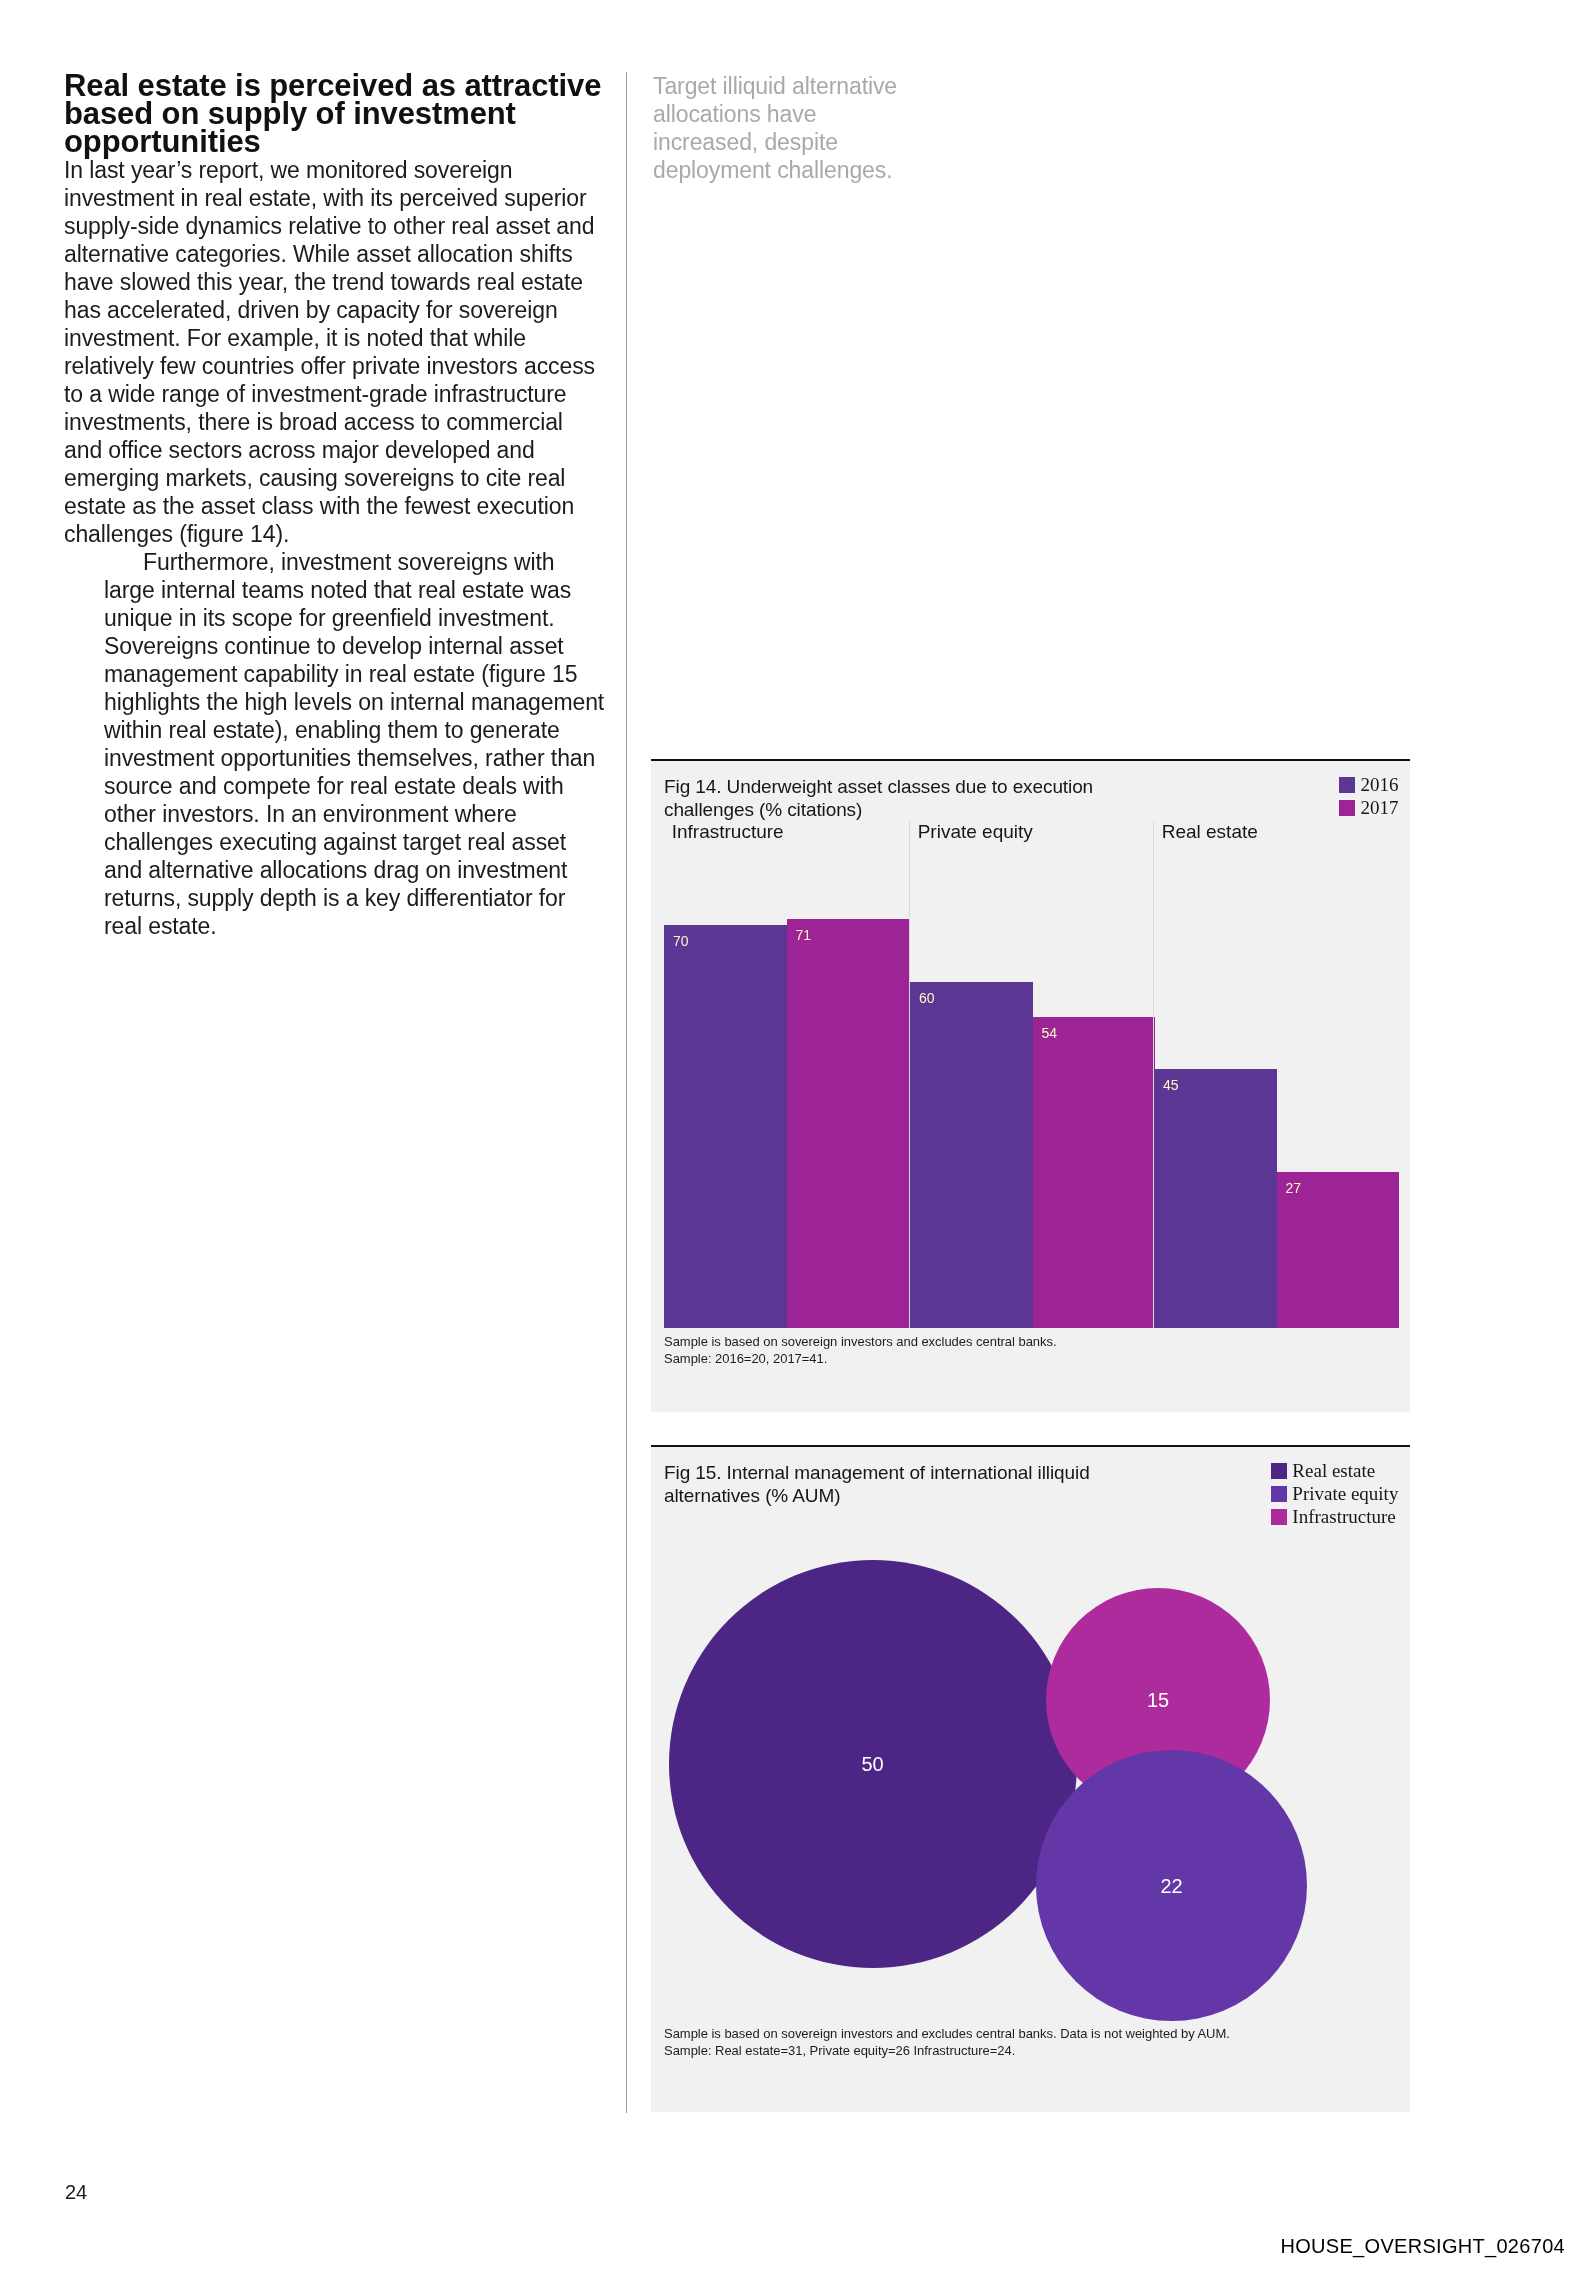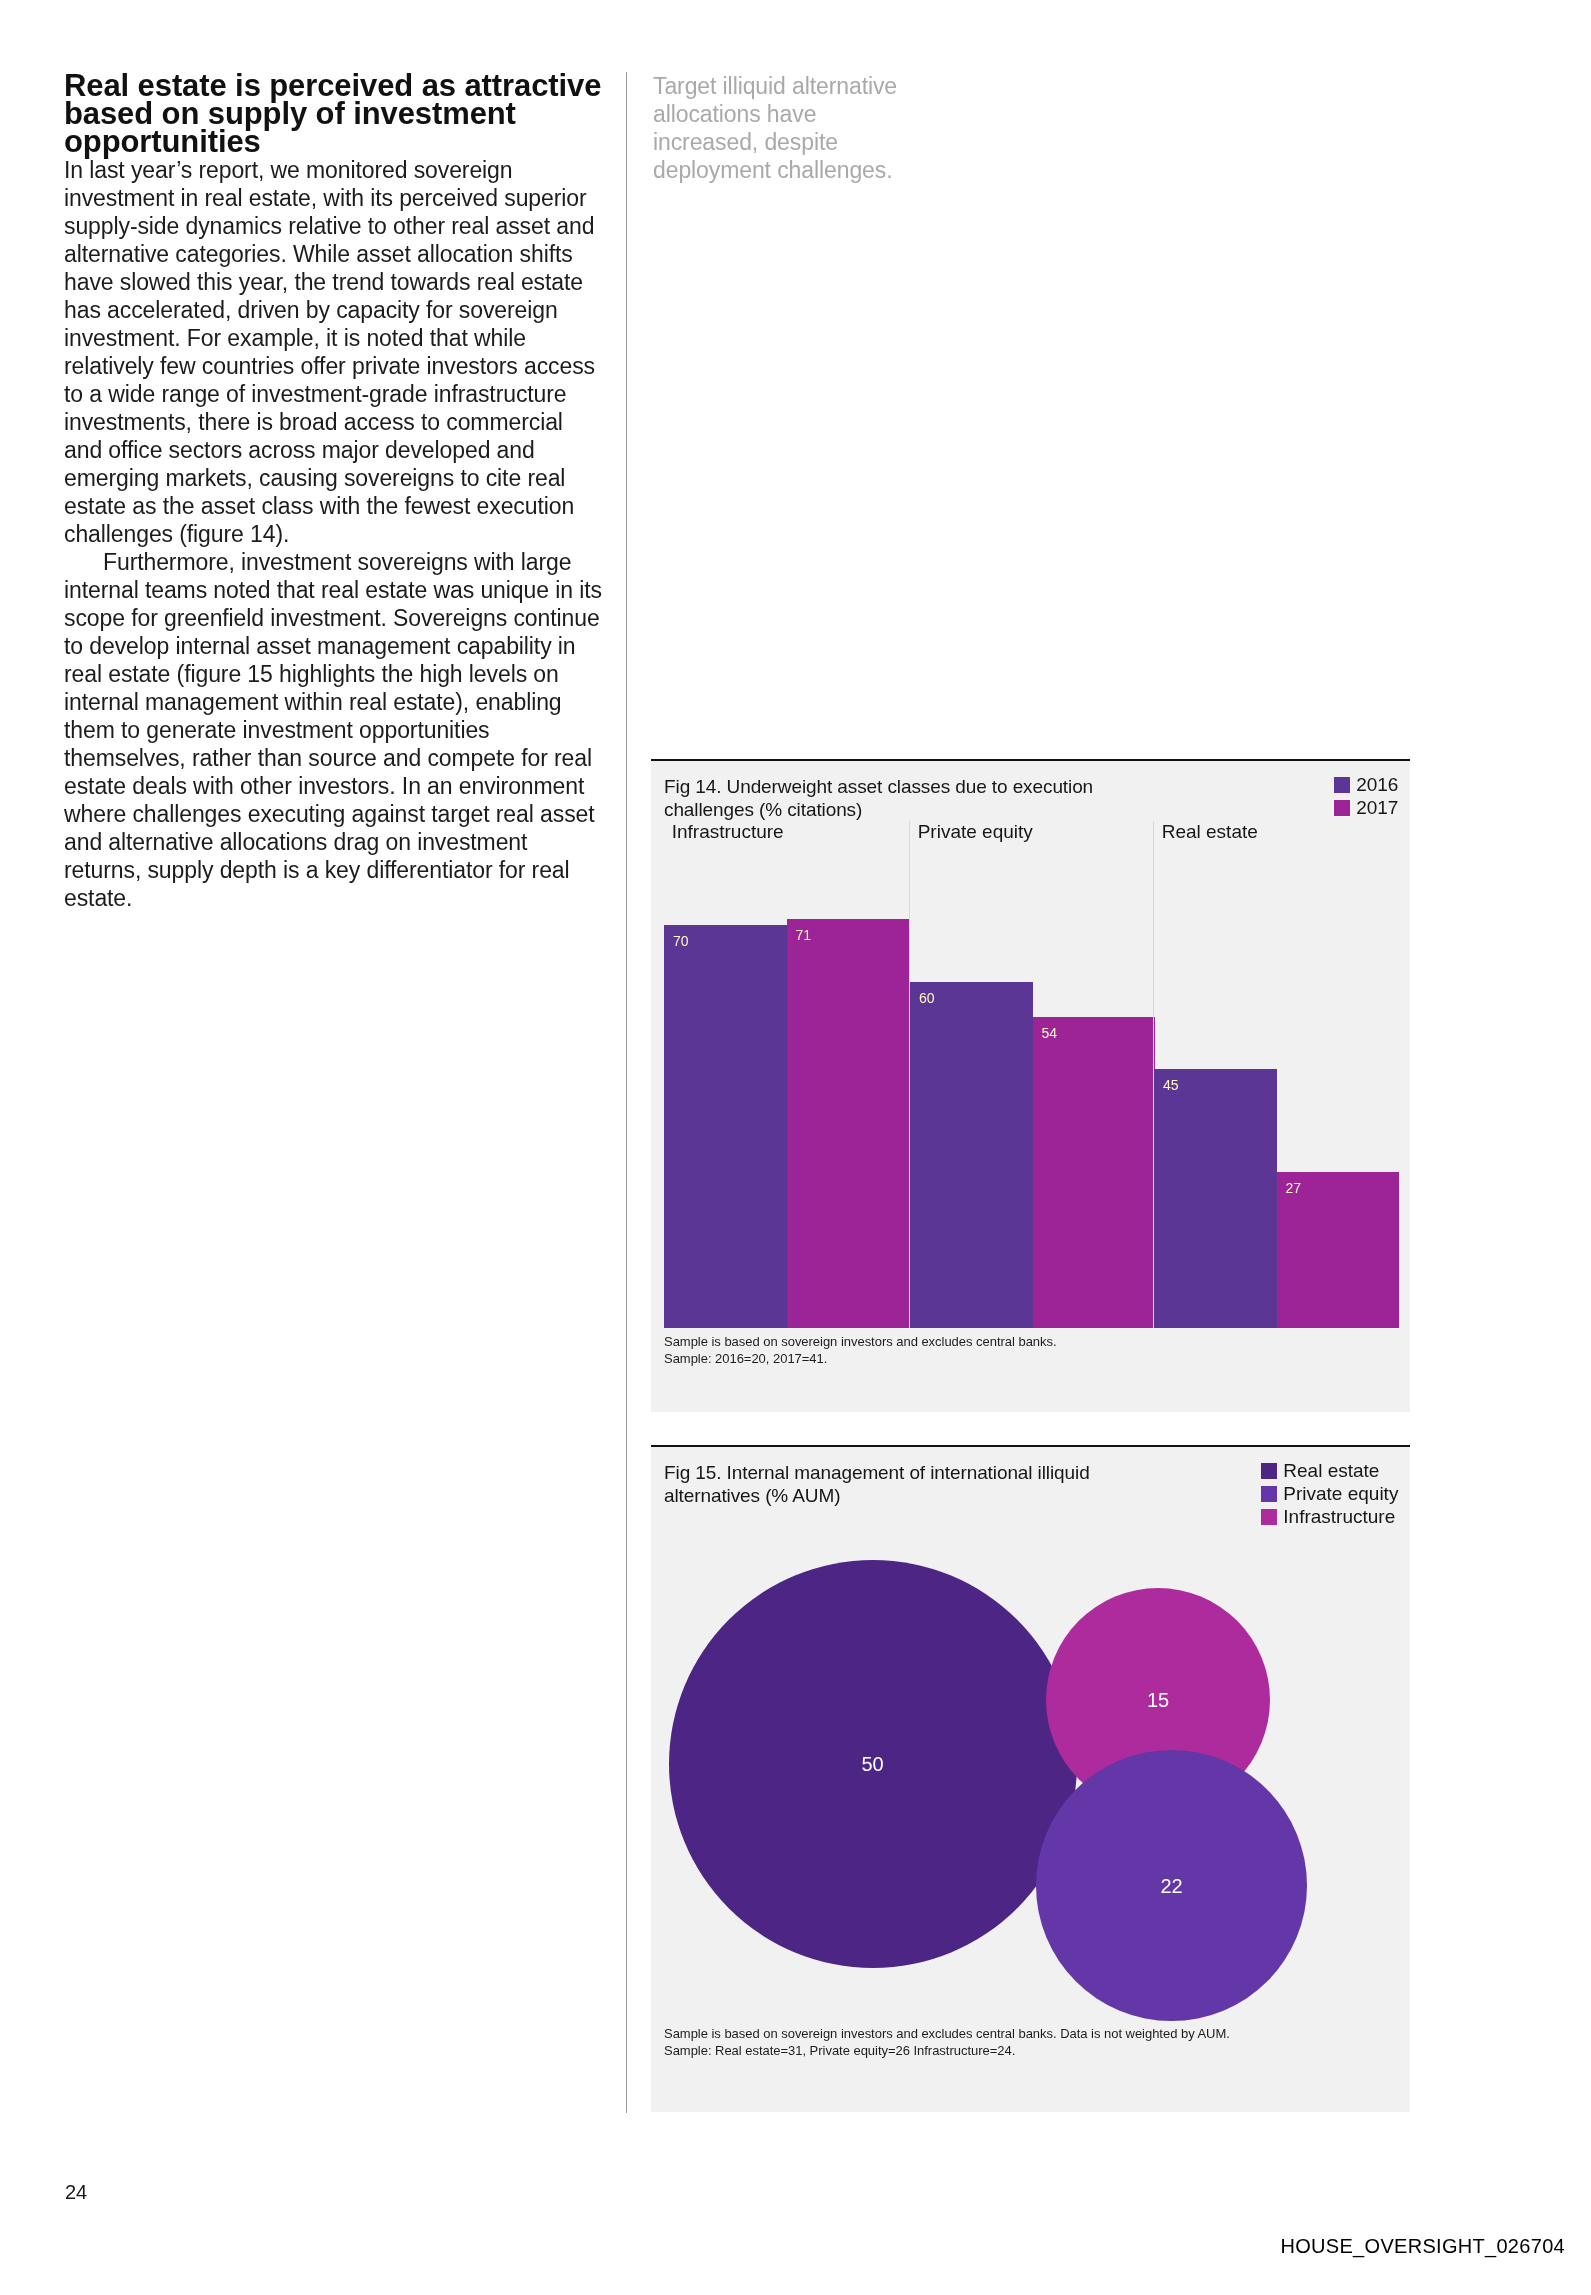--- a/index.html
+++ b/index.html
@@ -31,21 +31,21 @@
     margin: 0 0 0 0;
     color: #111111;
   }
   .body-para {
     font-size: 23px;
     line-height: 28px;
     margin: 0;
     color: #1c1c1c;
     letter-spacing: -0.1px;
   }
-  .body-para.indent { text-indent: 39px; }
+  .body-para.indent { text-indent: 39px; margin-left: 40px; }
 
   
   #pull-quote {
     position: absolute;
     left: 653px;
     top: 72px;
     width: 270px;
     font-size: 23px;
     line-height: 28px;
     color: #a9a9a9;
@@ -80,20 +80,21 @@
     line-height: 23px;
     color: #171717;
     width: 488px;
     letter-spacing: -0.1px;
   }
   .fig-legend {
     position: absolute;
     right: 11.6px;
     top: 14px;
     text-align: left;
+    font-family: Liberation Serif, serif;
   }
   .legend-row {
     display: flex;
     align-items: center;
     justify-content: flex-start;
     margin-bottom: 2.6px;
     white-space: nowrap;
   }
   .legend-swatch {
     width: 16px;

